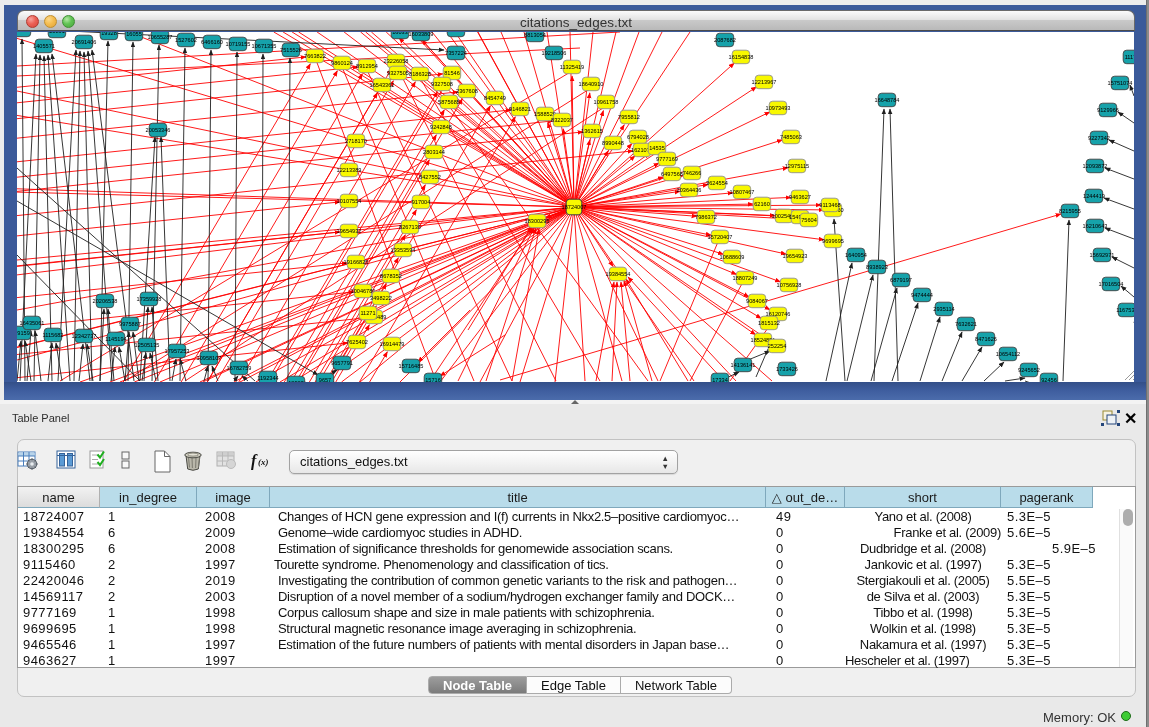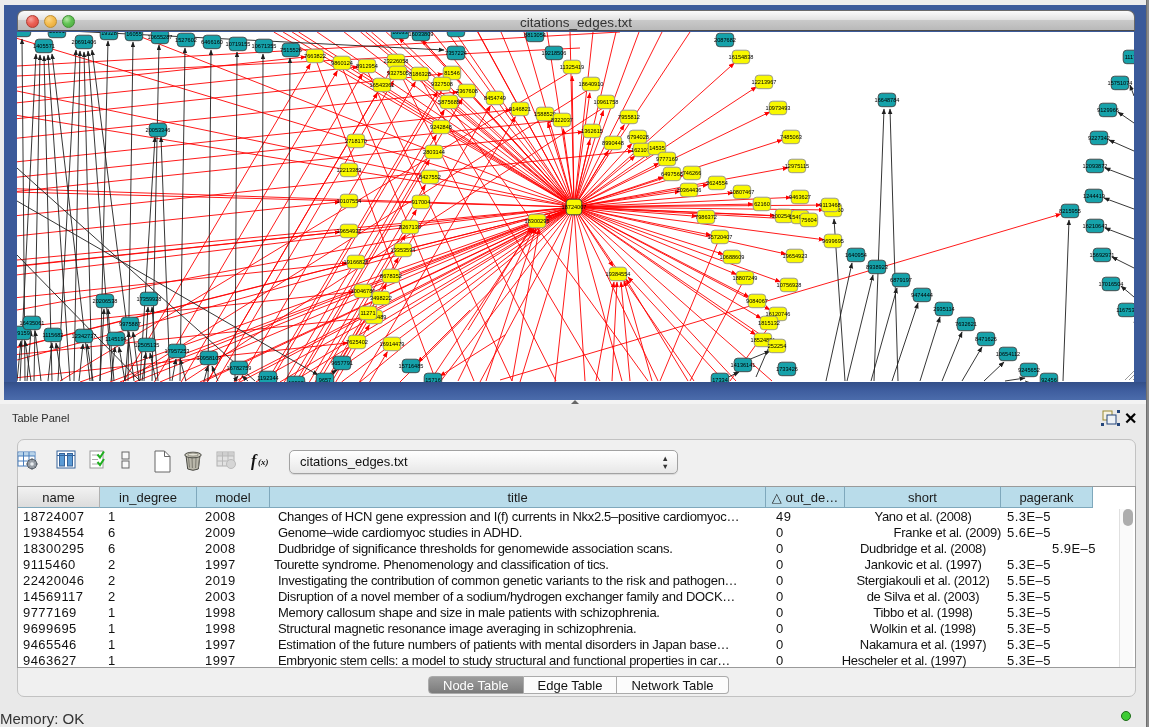--- a/index.html
+++ b/index.html
@@ -31,23 +31,23 @@
   text-align:center; line-height:22px; background:#b9dcea; border-right:1px solid #7fa8bc; border-top:1px solid #9a9a9a; border-bottom:1px solid #7fa8bc;}
 .row { position:absolute; left:18px; width:1100px; height:16px; font-size:13px; color:#111; line-height:15px; }
 .row span { position:absolute; white-space:nowrap; top:1px; letter-spacing:0.45px; }
 .row span.t { letter-spacing:-0.3px; }
 #sb { position:absolute; left:1119px; top:509px; width:14px; height:158px; background:#fafafa; border-left:1px solid #e0e0e0; }
 #sbthumb { position:absolute; left:1123px; top:509px; width:10px; height:17px; background:#adadad; border-radius:5px; }
 #tabs { position:absolute; left:428px; top:676px; height:18px; font-size:13px; }
 .tab { float:left; height:18px; line-height:17px; padding:0 14px; background:#fcfcfc;
   border:1px solid #ababab; border-left:none; color:#111; }
 .tab.sel { background:linear-gradient(180deg,#9d9d9d,#7b7b7b); color:#fff; }
-.tab.first { border-left:1px solid #ababab; border-radius:4px 0 0 4px; }
+.tab.first { border-left:1px solid #ababab; border-radius:4px 0 0 4px;font-weight:bold; }
 .tab.last { border-radius:0 4px 4px 0; }
-#mem { position:absolute; left:0; top:710px; width:1116px; text-align:left; font-size:15px; color:#333; }
+#mem { position:absolute; left:0; top:710px; width:1116px; text-align:right; font-size:13px; color:#333; }
 #memdot { position:absolute; left:1121px; top:711px; width:10px; height:10px; border-radius:50%;
   background:#3ecc34; border:1.5px solid #1e6b18; }
 #rightstrip { position:absolute; left:1146px; top:0; width:3px; height:727px; background:#8b8b8b; border-left:1px solid #6f6f6f; }
 #grip { position:absolute; left:1124px; top:370px; width:11px; height:11px; }
 </style></head>
 <body>
 <div id="desktop"></div>
 <div id="stripB"></div>
 <div id="win">
   <div id="titlebar">
@@ -651,21 +651,21 @@
  <circle cx="217" cy="17" r="4.5" fill="#d5d5d5" stroke="#bbb"></circle>
 
  <text x="237" y="19" font-family="Liberation Serif, serif" font-style="italic" font-weight="bold" font-size="16" fill="#111">f</text>
  <text x="244" y="17.5" font-family="Liberation Serif, serif" font-style="italic" font-weight="bold" font-size="9" fill="#111">(x)</text>
 </g>
 </svg>
 <div id="dropdown">citations_edges.txt<span class="st">▲<br>▼</span></div>
 <div id="tablewrap"></div>
 <div class="hd" style="left:18px;width:82px;background:linear-gradient(180deg,#f2f2f2,#dcdcdc);border-right:1px solid #b0b0b0">name</div>
 <div class="hd" style="left:100px;width:97px">in_degree</div>
-<div class="hd" style="left:197px;width:73px">model</div>
+<div class="hd" style="left:197px;width:73px">image</div>
 <div class="hd" style="left:270px;width:496px">title</div>
 <div class="hd" style="left:766px;width:79px">△ out_de…</div>
 <div class="hd" style="left:845px;width:156px">short</div>
 <div class="hd" style="left:1001px;width:92px">pagerank</div>
 <div class="row" style="top:508px">
     <span style="left:5px">18724007</span>
     <span style="left:90px">1</span>
     <span style="left:187px">2008</span>
     <span class="t" style="left:260px">Changes of HCN gene expression and I(f) currents in Nkx2.5–positive cardiomyoc…</span>
     <span style="left:758px">49</span>
@@ -678,57 +678,57 @@
     <span style="left:187px">2009</span>
     <span class="t" style="left:260px">Genome–wide cardiomyoc studies in ADHD.</span>
     <span style="left:758px">0</span>
     <span class="t" style="left:827px;width:156px;text-align:right">Franke et al. (2009)</span>
     <span style="left:989px">5.6E–5</span>
   </div>
 <div class="row" style="top:540px">
     <span style="left:5px">18300295</span>
     <span style="left:90px">6</span>
     <span style="left:187px">2008</span>
-    <span class="t" style="left:260px">Dudbridge of significance thresholds for genomewide association scans.</span>
+    <span class="t" style="left:260px">Estimation of significance thresholds for genomewide association scans.</span>
     <span style="left:758px">0</span>
     <span class="t" style="left:827px;width:156px;text-align:center">Dudbridge et al. (2008)</span>
     <span style="left:1034px">5.9E–5</span>
   </div>
 <div class="row" style="top:556px">
     <span style="left:5px">9115460</span>
     <span style="left:90px">2</span>
     <span style="left:187px">1997</span>
     <span class="t" style="left:256px">Tourette syndrome. Phenomenology and classification of tics.</span>
     <span style="left:758px">0</span>
     <span class="t" style="left:827px;width:156px;text-align:center">Jankovic et al. (1997)</span>
     <span style="left:989px">5.3E–5</span>
   </div>
 <div class="row" style="top:572px">
     <span style="left:5px">22420046</span>
     <span style="left:90px">2</span>
     <span style="left:187px">2019</span>
     <span class="t" style="left:260px">Investigating the contribution of common genetic variants to the risk and pathogen…</span>
     <span style="left:758px">0</span>
-    <span class="t" style="left:827px;width:156px;text-align:center">Stergiakouli et al. (2012)</span>
+    <span class="t" style="left:827px;width:156px;text-align:center">Stergiakouli et al. (2005)</span>
     <span style="left:989px">5.5E–5</span>
   </div>
 <div class="row" style="top:588px">
     <span style="left:5px">14569117</span>
     <span style="left:90px">2</span>
     <span style="left:187px">2003</span>
     <span class="t" style="left:260px">Disruption of a novel member of a sodium/hydrogen exchanger family and DOCK…</span>
     <span style="left:758px">0</span>
     <span class="t" style="left:827px;width:156px;text-align:center">de Silva et al. (2003)</span>
     <span style="left:989px">5.3E–5</span>
   </div>
 <div class="row" style="top:604px">
     <span style="left:5px">9777169</span>
     <span style="left:90px">1</span>
     <span style="left:187px">1998</span>
-    <span class="t" style="left:260px">Memory callosum shape and size in male patients with schizophrenia.</span>
+    <span class="t" style="left:260px">Corpus callosum shape and size in male patients with schizophrenia.</span>
     <span style="left:758px">0</span>
     <span class="t" style="left:827px;width:156px;text-align:center">Tibbo et al. (1998)</span>
     <span style="left:989px">5.3E–5</span>
   </div>
 <div class="row" style="top:620px">
     <span style="left:5px">9699695</span>
     <span style="left:90px">1</span>
     <span style="left:187px">1998</span>
     <span class="t" style="left:260px">Structural magnetic resonance image averaging in schizophrenia.</span>
     <span style="left:758px">0</span>
@@ -741,23 +741,22 @@
     <span style="left:187px">1997</span>
     <span class="t" style="left:260px">Estimation of the future numbers of patients with mental disorders in Japan base…</span>
     <span style="left:758px">0</span>
     <span class="t" style="left:827px;width:156px;text-align:center">Nakamura et al. (1997)</span>
     <span style="left:989px">5.3E–5</span>
   </div>
 <div class="row" style="top:652px">
     <span style="left:5px">9463627</span>
     <span style="left:90px">1</span>
     <span style="left:187px">1997</span>
-    <span class="t" style="left:260px">Embryonic stem cells: a model to study structural and functional properties in car…</span>
-    <span style="left:758px">0</span>
-    <span class="t" style="left:808px;width:156px;text-align:center">Hescheler et al. (1997)</span>
+    <span style="left:758px">0</span>
+    <span class="t" style="left:827px;width:156px;">Hescheler et al. (1997)</span>
     <span style="left:989px">5.3E–5</span>
   </div>
 <div id="sb"></div>
 <div id="sbthumb"></div>
 <div id="tabs">
   <div class="tab first sel">Node Table</div>
   <div class="tab">Edge Table</div>
   <div class="tab last">Network Table</div>
 </div>
 <div id="mem">Memory: OK</div>

